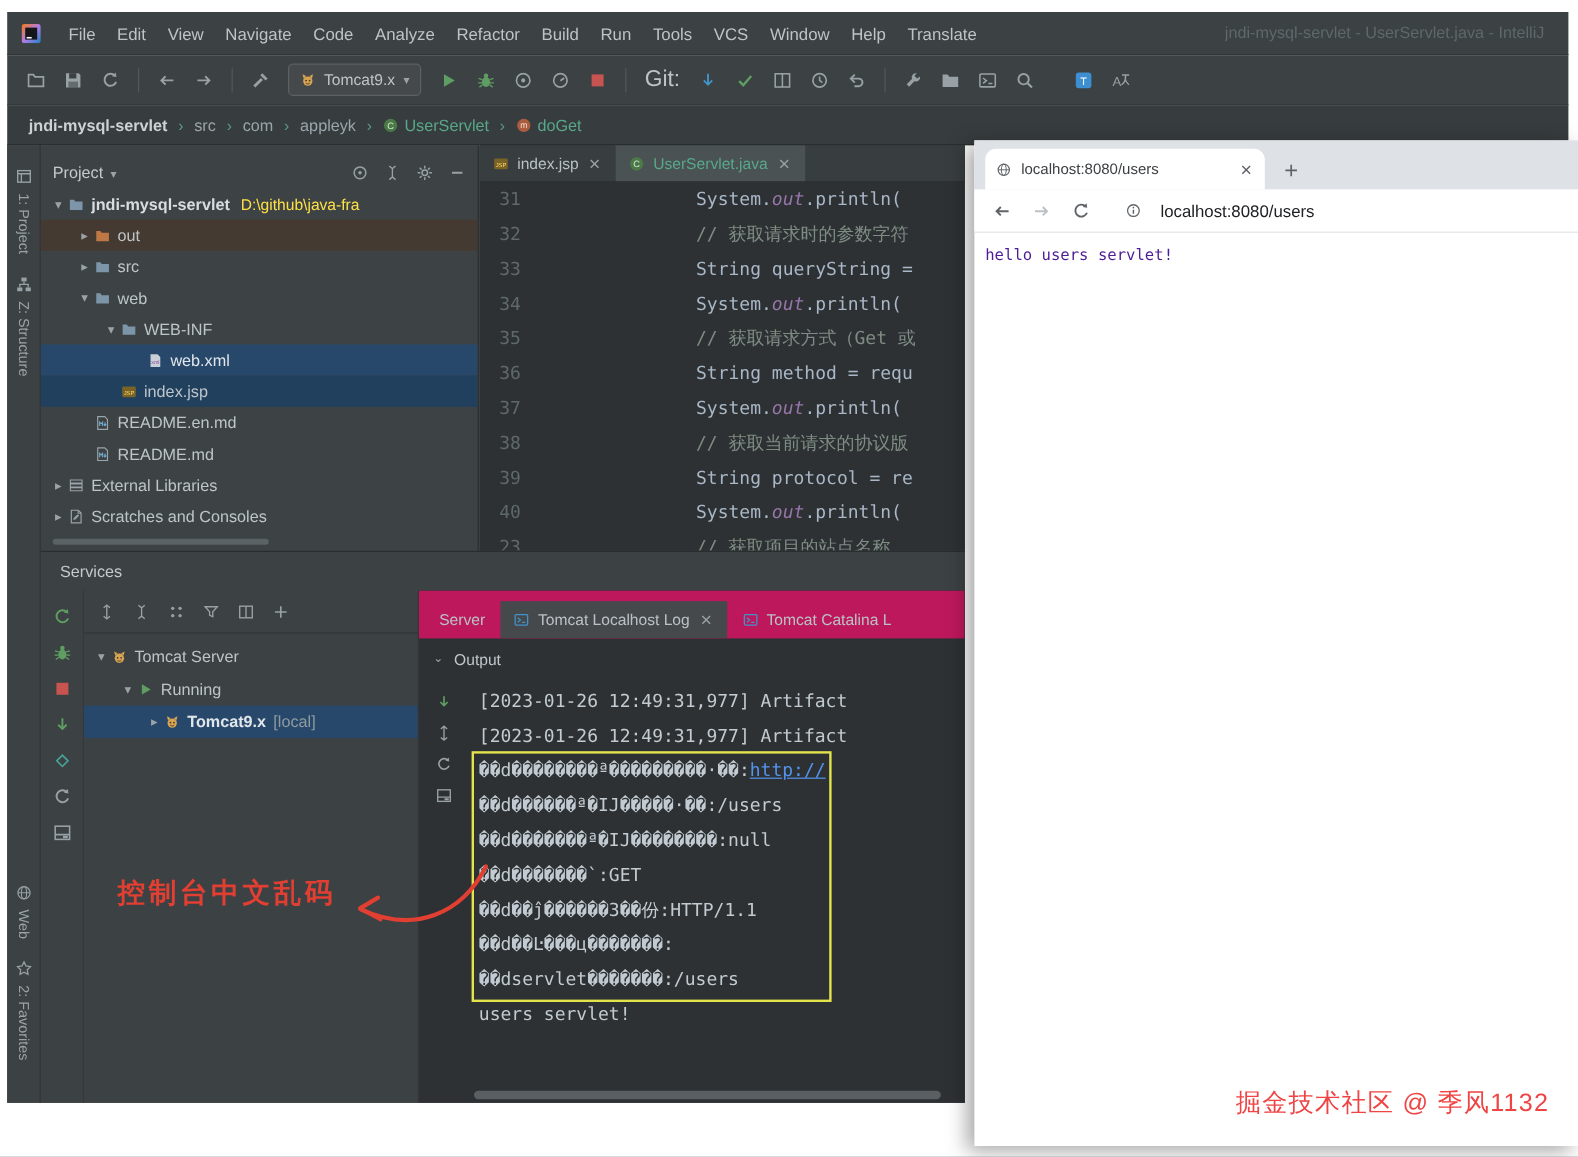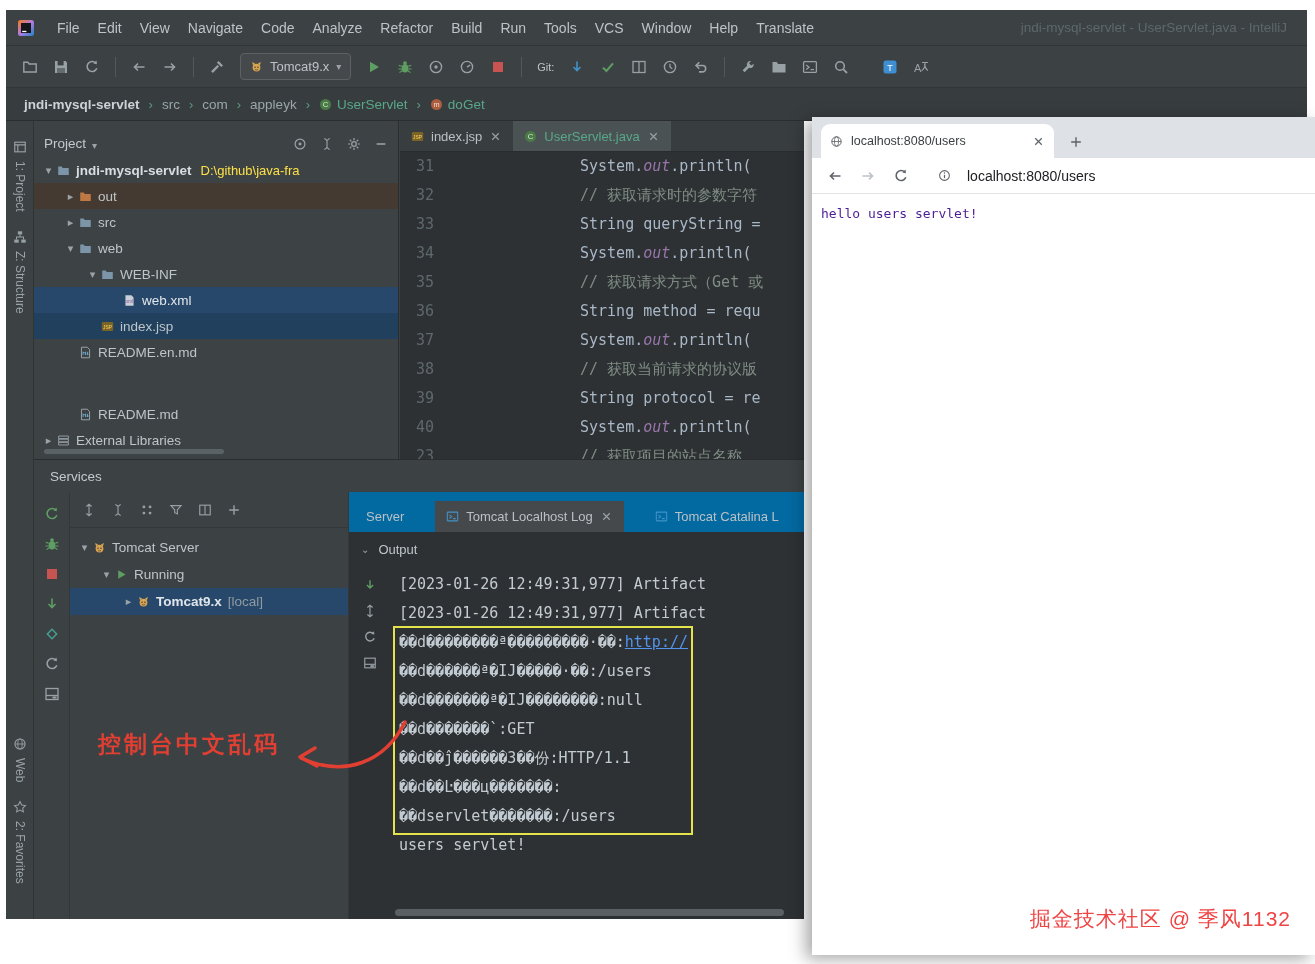--- a/index.html
+++ b/index.html
@@ -18,21 +18,21 @@
 
   .toolbar{height:42px;background:#3c4143;display:flex;align-items:center;gap:15px;padding:0 16px;border-bottom:1px solid #313536}
   .icn{display:inline-flex;align-items:center;justify-content:center;color:#a8b0b4;cursor:pointer;flex:none}
   .icn svg{width:16px;height:16px;display:block}
   .icn.sm svg{width:14px;height:14px}
   .icn.xs svg{width:13px;height:13px}
   .green{color:#5f9e63}.red{color:#c75450}.blue{color:#4193c9}.dim{color:#98a1a6}.teal{color:#45a195}
   .tsep{width:1px;height:20px;background:#53585a}
   .run-config{display:flex;align-items:center;gap:7px;background:#45494b;border:1px solid #5c6163;border-radius:4px;height:27px;padding:0 9px;color:#bdc3c7;font-size:13px;cursor:pointer}
   .chev{color:#9aa3a8;font-size:10px}
-  .git-label{color:#bdc3c7;font-size:11px}
+  .git-label{color:#bdc3c7;font-size:19px}
 
   .crumbs{height:33px;background:#373c3e;display:flex;align-items:center;gap:9px;padding:0 18px;border-bottom:1px solid #2b2e30;font-size:13.5px;color:#9aa6ab}
   .crumb{display:inline-flex;align-items:center;gap:5px;cursor:pointer}
   .crumb.first{color:#ccd2d6;font-weight:bold}
   .crumb.green{color:var(--breadcrumb-green,#58a889)}
   .crumb-sep{color:#5d9b80;font-size:13px}
 
   .body{position:relative;width:798px;height:798px;background:#3b4042}
 
   
@@ -72,21 +72,21 @@
 
   
   .services{position:absolute;left:28px;top:338px;right:0;bottom:0;background:#3c4143;border-top:1px solid #2a2d2f;overflow:hidden}
   .svc-head{height:32px;display:flex;align-items:center;padding:0 16px;color:#c3c9cd;font-size:13.5px}
   .svc-cols{position:absolute;top:32px;left:0;right:0;bottom:0;display:flex}
   .run-stripe{width:36px;flex:none;display:flex;flex-direction:column;align-items:center;gap:14px;padding-top:14px;border-right:1px solid #34383a}
   .svc-left{width:279px;flex:none;border-right:1px solid #34383a;display:flex;flex-direction:column}
   .svc-toolbar{height:36px;display:flex;align-items:center;gap:15px;padding:0 12px;border-bottom:1px solid #34383a;flex:none}
   .svc-left .trow{height:27px}
   .console{flex:1;display:flex;flex-direction:column;overflow:hidden;background:#2d3134}
-  .ctabs{height:40px;background:#0369a1;display:flex;align-items:flex-end;gap:20px;padding:6px 6px 0;overflow:hidden;flex:none}
+  .ctabs{height:40px;background:#be185d;display:flex;align-items:flex-end;gap:2px;padding:6px 6px 0;overflow:hidden;flex:none}
   .ctab{display:flex;align-items:center;gap:7px;padding:8px 11px;font-size:13px;color:#b9c1c6;white-space:nowrap;cursor:pointer}
   .ctab.active{background:#46494c}
   .output-row{height:34px;display:flex;align-items:center;gap:9px;padding:0 12px;color:#bfc7cb;font-size:13px;flex:none}
   .cbody{flex:1;display:flex;overflow:hidden}
   .cgutter{width:42px;flex:none;display:flex;flex-direction:column;align-items:center;gap:12px;padding-top:12px}
   .ctext{flex:1;position:relative;font-family:"DejaVu Sans Mono",monospace;font-size:15px;line-height:29px;color:#c2cbd1;padding:4px 0 0 8px;overflow:hidden;white-space:pre}
   .cline{height:29px}
   .clink{color:var(--link-blue,#5394ec);text-decoration:underline;cursor:pointer}
   .garble-box{position:absolute;left:2px;top:60px;width:300px;height:209px;border:2px solid var(--highlight-yellow,#e3e44c);pointer-events:none}
   .c-hscroll{height:13px;position:relative;flex:none}
@@ -485,21 +485,21 @@
               <span class="arrow"></span>
               <span class="icn tree-ic xs">
                 <svg viewBox="0 0 16 16">
                   <path d="M3 1.5h7.2L13 4.3v10.2H3z" fill="none" stroke="#9aa4ab" stroke-width="1.2"></path>
                   <path d="M5 11V7.2l1.5 1.6L8 7.2V11" fill="none" stroke="#6faed1" stroke-width="1.1"></path>
                   <path d="M10.5 7.2v3.6M9.2 9.5l1.3 1.4 1.3-1.4" fill="none" stroke="#6faed1" stroke-width="1.1"></path>
                 </svg>
               </span>
               <span class="tlabel">README.en.md</span>
             </div>
-            <div class="trow" style="padding-left: 28px; margin-top: 36px;">
+            <div class="trow" style="padding-left: 28px;">
               <span class="arrow"></span>
               <span class="icn tree-ic xs">
                 <svg viewBox="0 0 16 16">
                   <path d="M3 1.5h7.2L13 4.3v10.2H3z" fill="none" stroke="#9aa4ab" stroke-width="1.2"></path>
                   <path d="M5 11V7.2l1.5 1.6L8 7.2V11" fill="none" stroke="#6faed1" stroke-width="1.1"></path>
                   <path d="M10.5 7.2v3.6M9.2 9.5l1.3 1.4 1.3-1.4" fill="none" stroke="#6faed1" stroke-width="1.1"></path>
                 </svg>
               </span>
               <span class="tlabel">README.md</span>
             </div>

